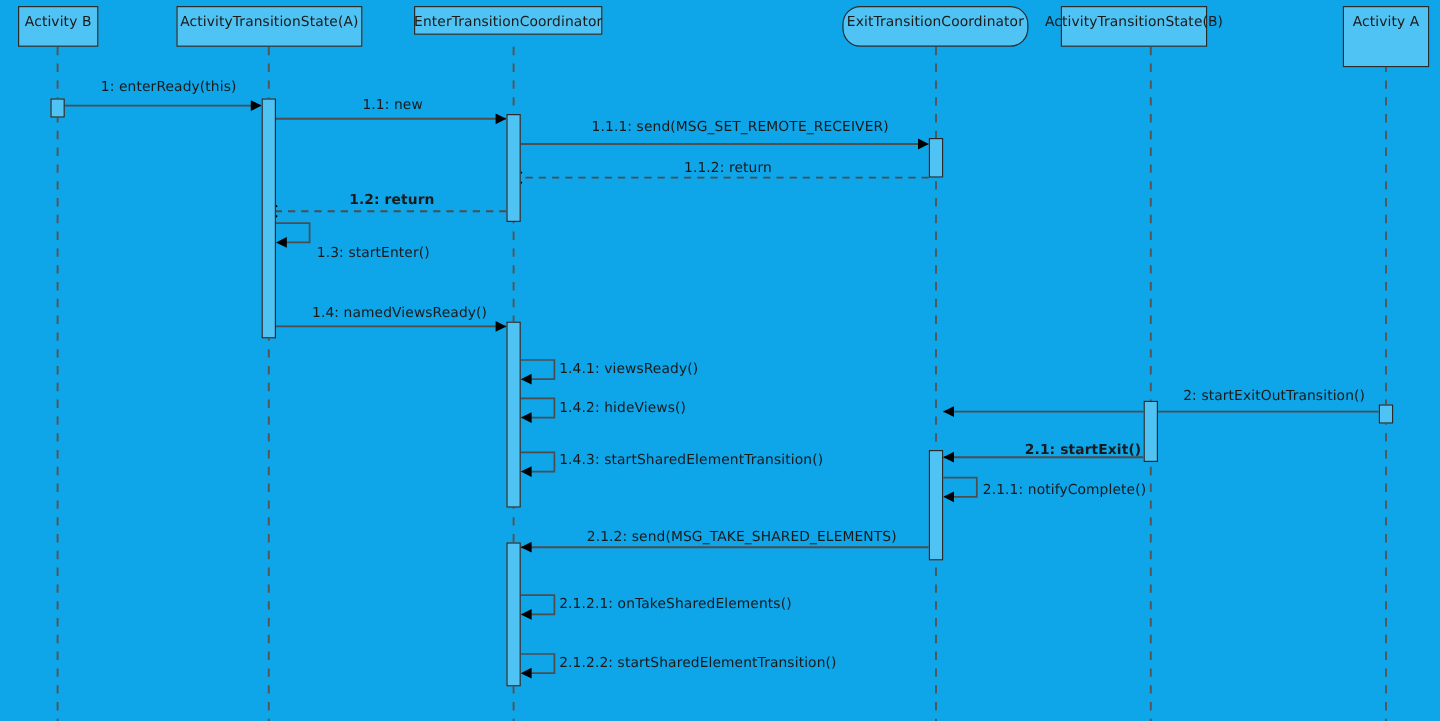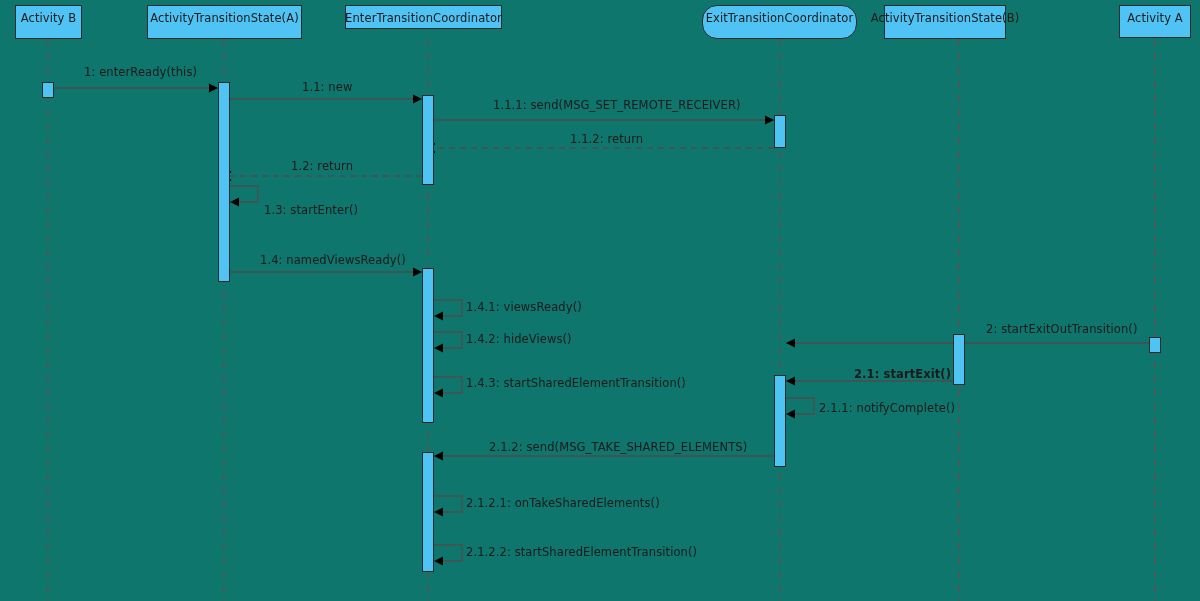--- a/index.html
+++ b/index.html
@@ -4,21 +4,21 @@
 <style>
   html, body {
     margin: 0;
     padding: 0;
     background: #ffffff;
   }
   #diagram {
     position: relative;
     width: 1200px;
     height: 601px;
-    background: #0f766e;
+    background: #0ea5e9;
     font-family: "DejaVu Sans", "Liberation Sans", sans-serif;
     overflow: hidden;
   }
   #svg-layer {
     position: absolute;
     top: 0;
     left: 0;
     width: 1200px;
     height: 601px;
   }
@@ -135,41 +135,41 @@
       </div>
       <div class="lifeline-head" style="left: 345px; top: 5px; width: 157px; height: 24px;">
         <span>EnterTransitionCoordinator</span>
       </div>
       <div class="lifeline-head" style="left: 702px; top: 5px; width: 155px; height: 34px; border-radius: 15px;">
         <span>ExitTransitionCoordinator</span>
       </div>
       <div class="lifeline-head" style="left: 884px; top: 5px; width: 122px; height: 34px; text-align: right;">
         <span>ActivityTransitionState(B)</span>
       </div>
-      <div class="lifeline-head" style="left: 1119px; top: 5px; width: 72px; height: 33px;">
+      <div class="lifeline-head" style="left: 1119px; top: 5px; width: 72px; height: 51px;">
         <span>Activity A</span>
       </div>
     </div>
   <div id="activations">
       <div class="activation" style="left: 42px; top: 82px; width: 12px; height: 16px;"></div>
       <div class="activation" style="left: 218px; top: 82px; width: 12px; height: 200px;"></div>
       <div class="activation" style="left: 422px; top: 95px; width: 12px; height: 90px;"></div>
       <div class="activation" style="left: 422px; top: 268px; width: 12px; height: 155px;"></div>
       <div class="activation" style="left: 422px; top: 452px; width: 12px; height: 120px;"></div>
       <div class="activation" style="left: 774px; top: 115px; width: 12px; height: 33px;"></div>
       <div class="activation" style="left: 774px; top: 375px; width: 12px; height: 92px;"></div>
       <div class="activation" style="left: 953px; top: 334px; width: 12px; height: 51px;"></div>
       <div class="activation" style="left: 1149px; top: 337px; width: 12px; height: 16px;"></div>
     </div>
   <div id="labels">
       <div class="msg-label" style="left: 84px; top: 65px;">1: enterReady(this)</div>
       <div class="msg-label" style="left: 302px; top: 80px;">1.1: new</div>
       <div class="msg-label" style="left: 493px; top: 98px;">1.1.1: send(MSG_SET_REMOTE_RECEIVER)</div>
       <div class="msg-label" style="left: 570px; top: 132px;">1.1.2: return</div>
-      <div class="msg-label" style="left: 291px; top: 159px;">1.2: return</div>
+      <div class="msg-label" style="left: 291px; top: 159px; font-weight: bold;">1.2: return</div>
       <div class="msg-label" style="left: 264px; top: 203px; text-align: right;">1.3: startEnter()</div>
       <div class="msg-label" style="left: 260px; top: 253px;">1.4: namedViewsReady()</div>
       <div class="msg-label" style="left: 466px; top: 300px;">1.4.1: viewsReady()</div>
       <div class="msg-label" style="left: 466px; top: 332px;">1.4.2: hideViews()</div>
       <div class="msg-label" style="left: 466px; top: 376px;">1.4.3: startSharedElementTransition()</div>
       <div class="msg-label" style="left: 986px; top: 322px;">2: startExitOutTransition()</div>
       <div class="msg-label" style="left: 854px; top: 367px; font-weight: bold;">2.1: startExit()</div>
       <div class="msg-label" style="left: 819px; top: 401px;">2.1.1: notifyComplete()</div>
       <div class="msg-label" style="left: 489px; top: 440px;">2.1.2: send(MSG_TAKE_SHARED_ELEMENTS)</div>
       <div class="msg-label" style="left: 466px; top: 496px;">2.1.2.1: onTakeSharedElements()</div>

